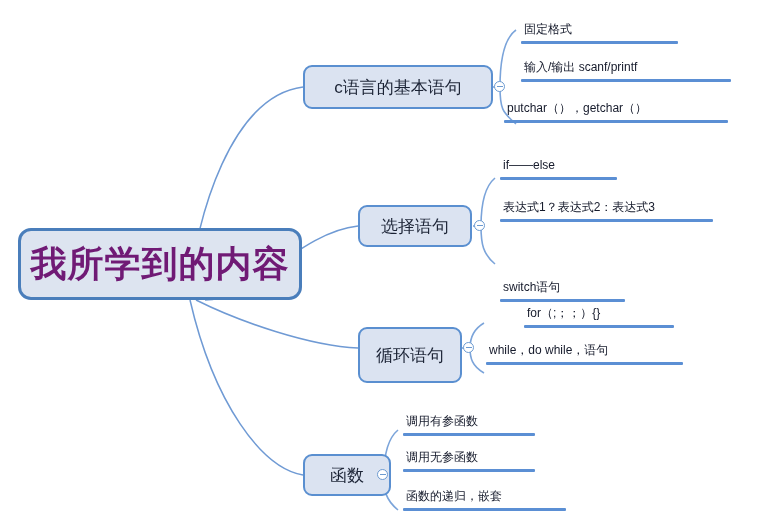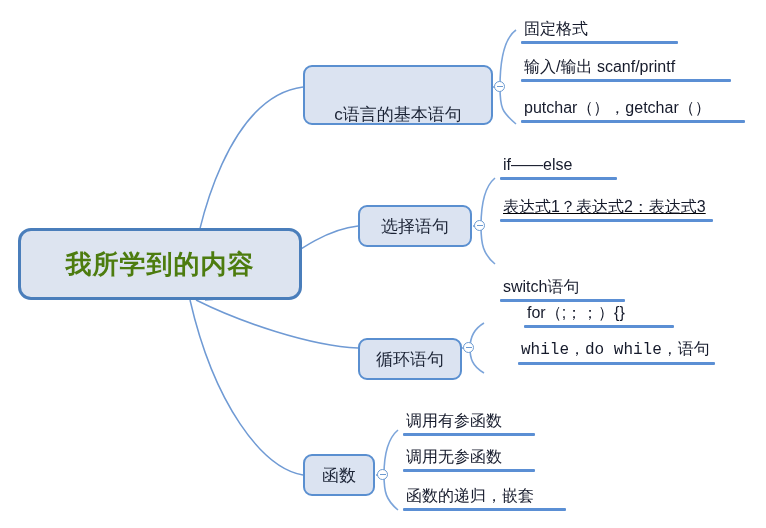--- a/index.html
+++ b/index.html
@@ -29,23 +29,23 @@
     box-sizing:border-box;
     background:#dde4f0;
     border:3px solid #4a7ebb;
     border-radius:13px;
     display:flex;
     align-items:center;
     justify-content:center;
     z-index:5;
   }
   .root-node .root-label{
-    font-size:26px;
+    font-size:36px;
     font-weight:bold;
-    color:#4d7c0f;
+    color:#701a75;
     letter-spacing:1px;
     white-space:nowrap;
   }
 
   
   .branch-node{
     position:absolute;
     box-sizing:border-box;
     background:#dbe3f1;
     border:2px solid #5a8fd0;
@@ -81,21 +81,21 @@
   }
 
   
   .leaf{
     position:absolute;
     z-index:4;
     white-space:nowrap;
   }
   .leaf .leaf-label{
     display:block;
-    font-size:16px;
+    font-size:12px;
     color:#151a2b;
     line-height:20px;
     padding-left:3px;
     white-space:nowrap;
   }
   .leaf .leaf-rule{
     display:block;
     height:3px;
     background:#5b8fd4;
     margin-top:2px;
@@ -132,71 +132,71 @@
 
       <path d="M398,430 C386,440 384,458 384,475 C384,492 386,500 398,510"></path>
       <path d="M376,475 L384,475"></path>
     </g>
   </svg>
 
   <div class="root-node">
     <span class="root-label">我所学到的内容</span>
   </div>
 
-  <div class="branch-node" style="left:303px; top:65px; width:190px; height:60px;align-items:flex-end;">
+  <div class="branch-node" style="left:303px; top:65px; width:190px; height:44px;">
     <span class="branch-label">c语言的基本语句</span>
   </div>
   <div class="toggle" style="left:494px; top:81px;"></div>
 
   <div class="leaf" style="left:521px; top:19px;">
     <span class="leaf-label">固定格式</span>
     <span class="leaf-rule" style="width:157px;"></span>
   </div>
   <div class="leaf" style="left:521px; top:57px;">
     <span class="leaf-label">输入/输出 scanf/printf</span>
     <span class="leaf-rule" style="width:210px;"></span>
   </div>
-  <div class="leaf" style="left:521px; top:98px;">
+  <div class="leaf" style="left:504px; top:98px;">
     <span class="leaf-label">putchar（），getchar（）</span>
     <span class="leaf-rule" style="width:224px;"></span>
   </div>
 
   <div class="branch-node" style="left:358px; top:205px; width:114px; height:42px;border-radius:9px;">
     <span class="branch-label">选择语句</span>
   </div>
   <div class="toggle" style="left:474px; top:220px;"></div>
 
   <div class="leaf" style="left:500px; top:155px;">
     <span class="leaf-label">if——else</span>
     <span class="leaf-rule" style="width:117px;"></span>
   </div>
-  <div class="leaf" style="left:500px; top:197px;text-decoration:underline;">
+  <div class="leaf" style="left:500px; top:197px;">
     <span class="leaf-label">表达式1？表达式2：表达式3</span>
     <span class="leaf-rule" style="width:213px;"></span>
   </div>
   <div class="leaf" style="left:500px; top:237px;margin-top:40px;">
     <span class="leaf-label">switch语句</span>
     <span class="leaf-rule" style="width:125px;"></span>
   </div>
 
-  <div class="branch-node" style="left:358px; top:327px; width:104px; height:42px;margin-top:11px;">
+  <div class="branch-node" style="left:358px; top:327px; width:104px; height:56px;">
     <span class="branch-label">循环语句</span>
   </div>
   <div class="toggle" style="left:463px; top:342px;"></div>
 
   <div class="leaf" style="left:524px; top:303px;">
     <span class="leaf-label">for（;；；）{}</span>
     <span class="leaf-rule" style="width:150px;"></span>
   </div>
-  <div class="leaf" style="left:518px; top:340px;font-family:Liberation Mono, monospace;">
+  <div class="leaf" style="left:486px; top:340px;">
     <span class="leaf-label">while，do while，语句</span>
     <span class="leaf-rule" style="width:197px;"></span>
   </div>
 
-  <div class="branch-node" style="left:303px; top:454px; width:72px; height:42px;justify-content:center;">
+  <div class="branch-node" style="left:303px; top:454px; width:88px; height:42px;justify-content:center;">
     <span class="branch-label">函数</span>
   </div>
   <div class="toggle" style="left:377px; top:469px;"></div>
 
   <div class="leaf" style="left:403px; top:411px;">
     <span class="leaf-label">调用有参函数</span>
     <span class="leaf-rule" style="width:132px;"></span>
   </div>
   <div class="leaf" style="left:403px; top:447px;">
     <span class="leaf-label">调用无参函数</span>

